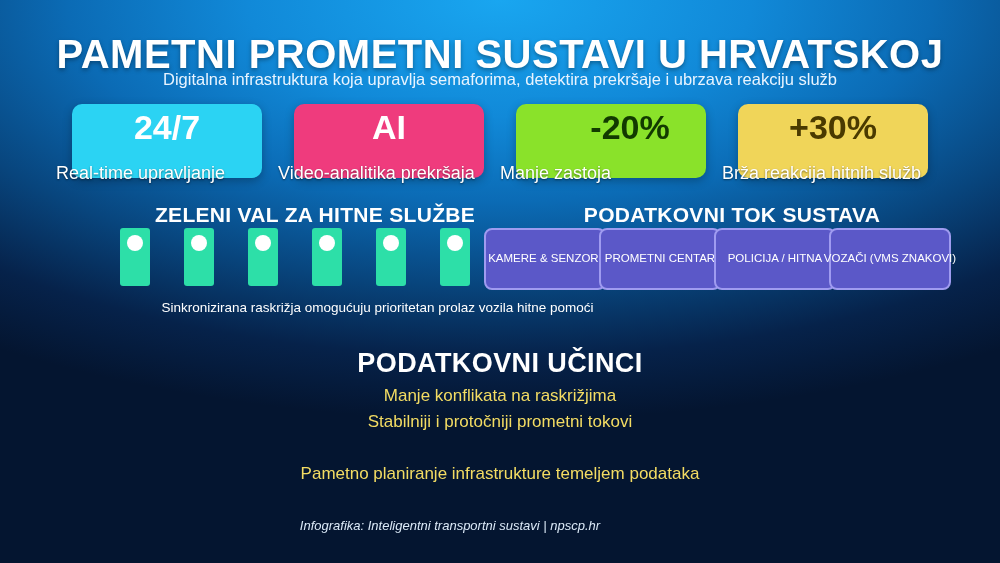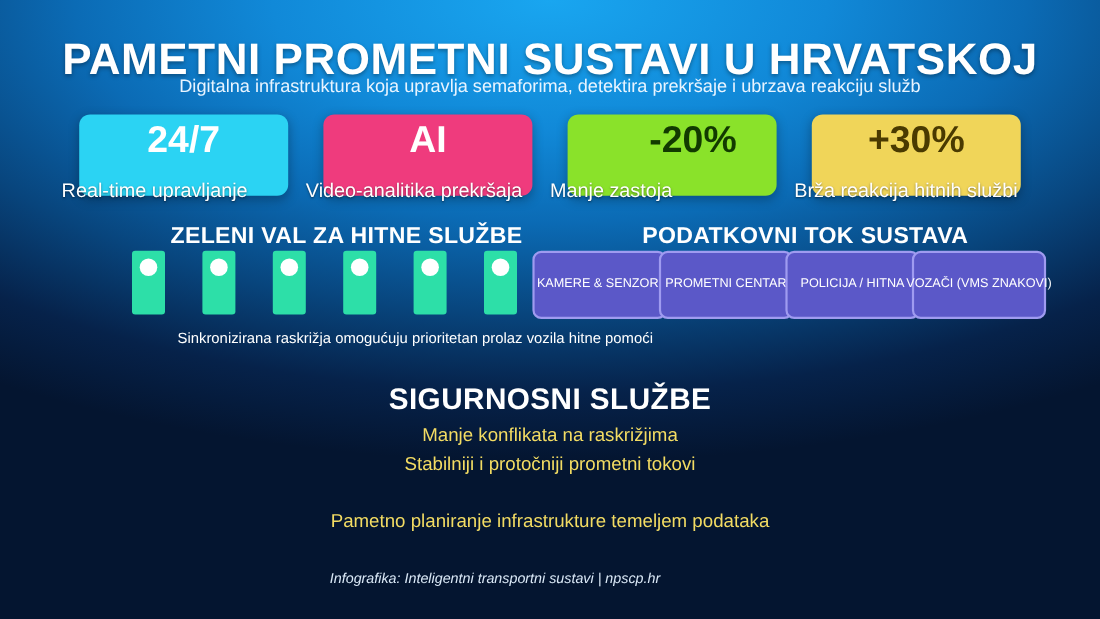--- a/index.html
+++ b/index.html
@@ -232,21 +232,21 @@
     <div class="kpi kpi-1">
       <div class="val">AI</div>
       <div class="lbl">Video-analitika prekršaja</div>
     </div>
     <div class="kpi kpi-2">
       <div class="val">-20%</div>
       <div class="lbl">Manje zastoja</div>
     </div>
     <div class="kpi kpi-3">
       <div class="val">+30%</div>
-      <div class="lbl">Brža reakcija hitnih službi</div>
+      <div class="lbl">Brža reakcija hitnih služb</div>
     </div>
   </div>
 
   <div class="mid-head-left">ZELENI VAL ZA HITNE SLUŽBE</div>
   <div class="mid-head-right">PODATKOVNI TOK SUSTAVA</div>
 
   <div class="wave">
     <div class="wave-bar" style="left:10px">
         <div class="dot"></div>
       </div>
@@ -279,20 +279,20 @@
     <div class="flow-arrow" style="left:235px"></div>
     <div class="flow-node" style="left:230px">
       <div class="txt">POLICIJA / HITNA</div>
     </div>
     <div class="flow-arrow" style="left:350px"></div>
     <div class="flow-node" style="left:345px">
       <div class="txt">VOZAČI (VMS ZNAKOVI)</div>
     </div>
   </div>
 
-  <div class="benefits-title">SIGURNOSNI SLUŽBE</div>
+  <div class="benefits-title">PODATKOVNI UČINCI</div>
   <div class="benefit b0">Manje konflikata na raskrižjima</div>
   <div class="benefit b1">Stabilniji i protočniji prometni tokovi</div>
   <div class="benefit b3">Pametno planiranje infrastrukture temeljem podataka</div>
 
   <div class="footer">Infografika: Inteligentni transportni sustavi | npscp.hr</div>
 
 </div>
 
 </body></html>

